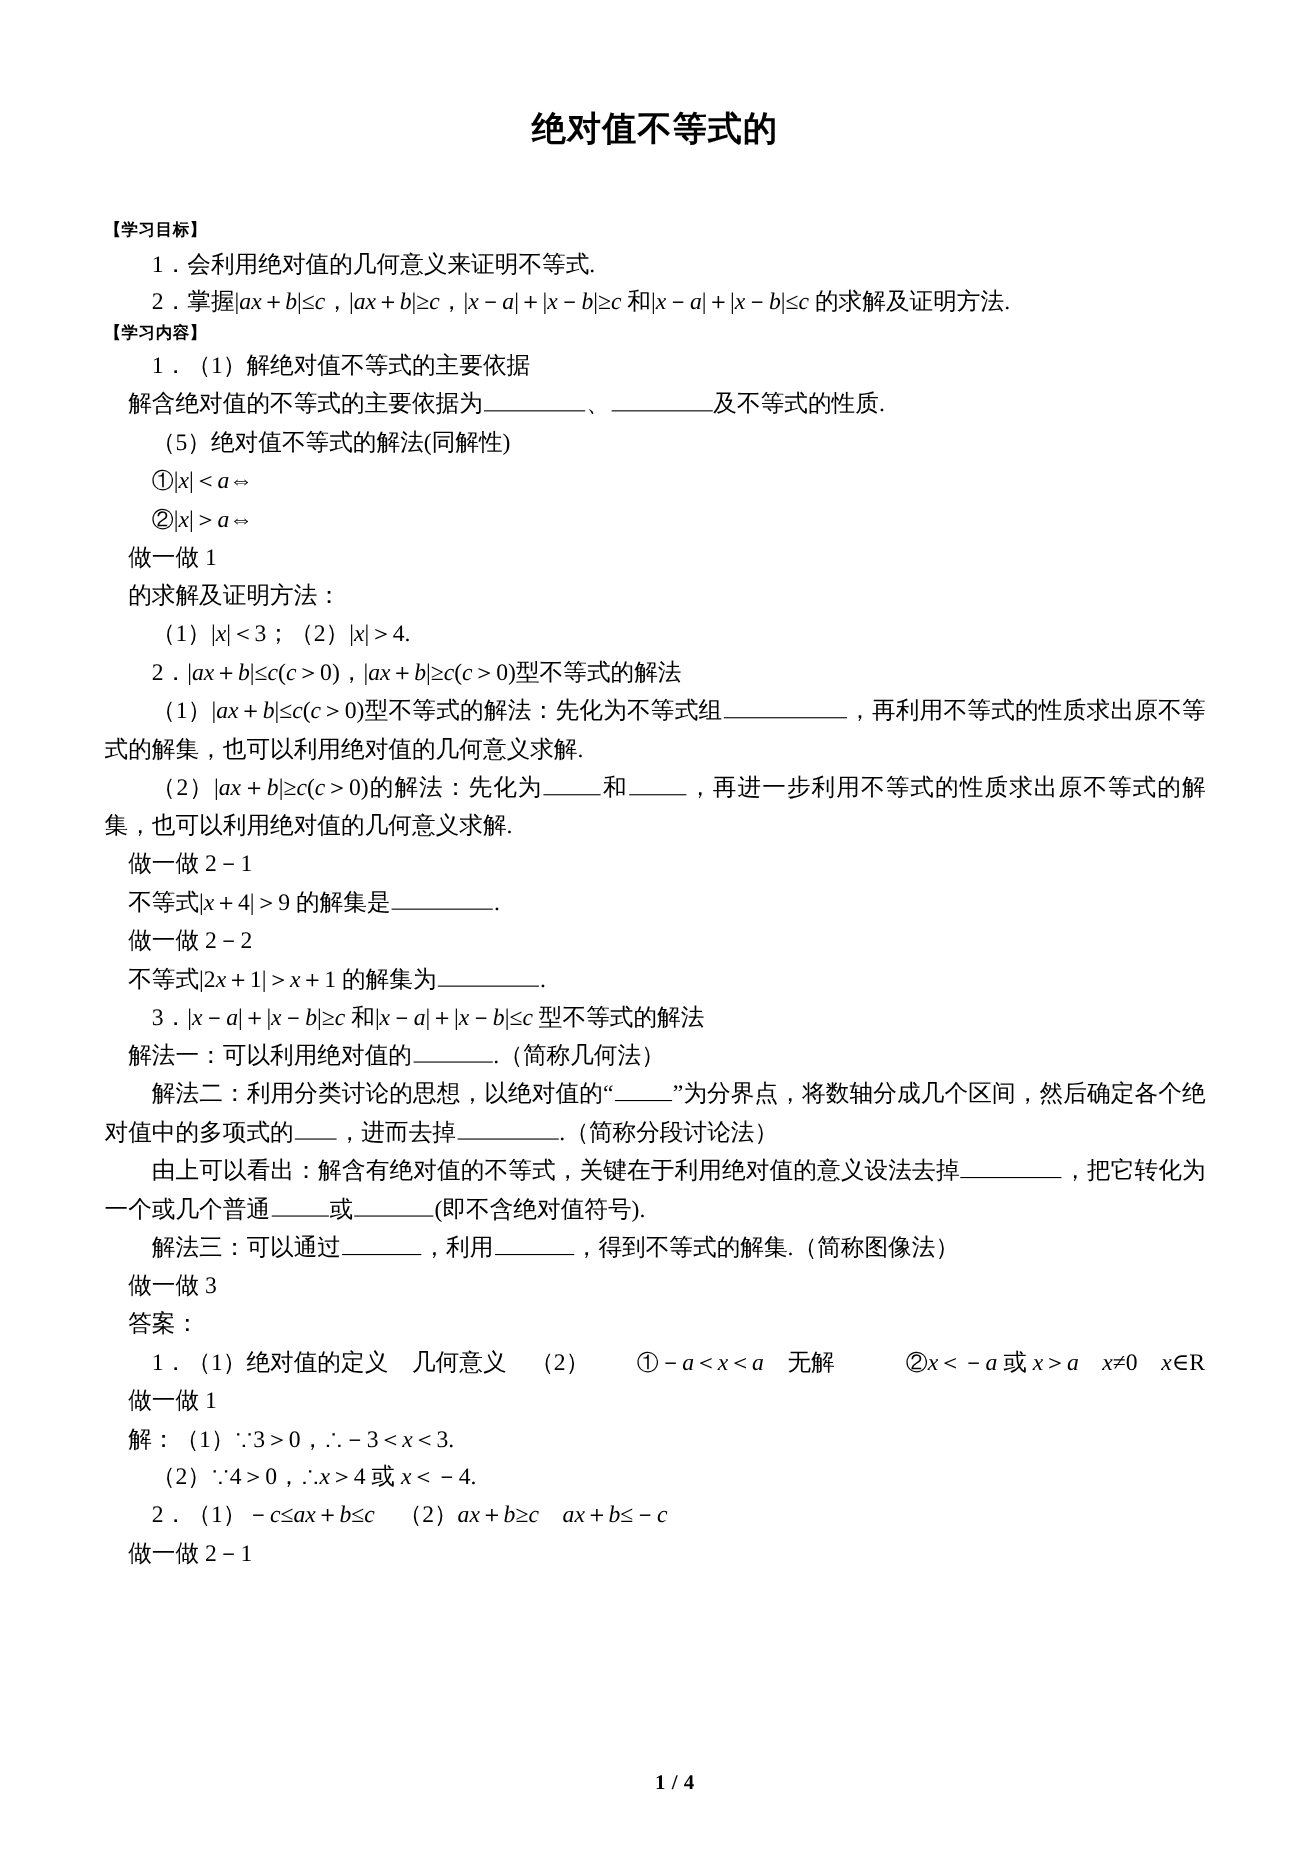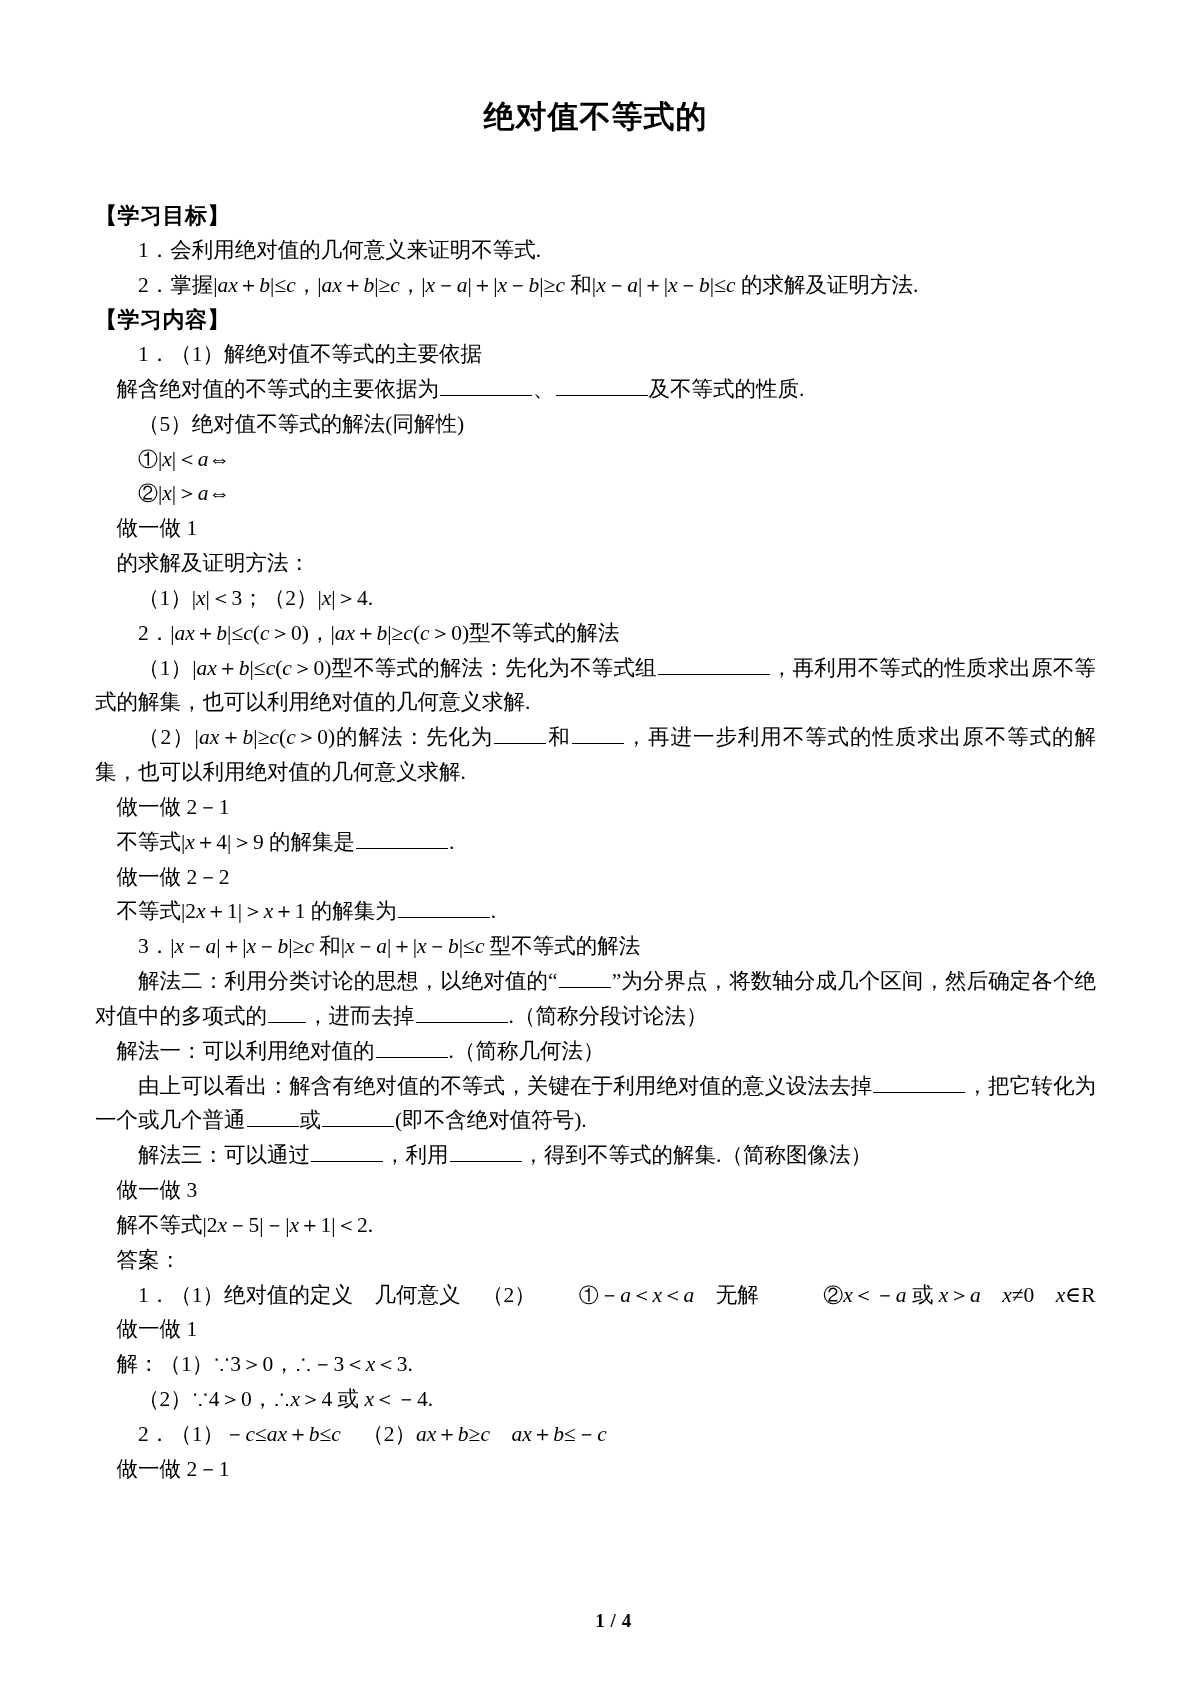--- a/index.html
+++ b/index.html
@@ -31,21 +31,21 @@
     padding-top: 97px;
     line-height: 1.3;
   }
   .body-block {
     margin-top: 62px;
     font-size: 21.5px;
     line-height: 1.62;
   }
   .section-head {
     font-weight: bold;
-    font-size: 22px;
+    font-size: 15px;
     letter-spacing: 0.5px;
     margin: 0;
     line-height: 1.55;
   }
   p.line {
     margin: 0;
     text-align: justify;
     text-justify: inter-ideograph;
     line-height: 1.62;
   }
@@ -132,31 +132,30 @@
     <p class="line indent1">做一做 2－1</p>
 
     <p class="line indent1">不等式|<span class="math">x</span>＋4|＞9 的解集是<span class="blank b-lg"></span>.</p>
 
     <p class="line indent1">做一做 2－2</p>
 
     <p class="line indent1">不等式|2<span class="math">x</span>＋1|＞<span class="math">x</span>＋1 的解集为<span class="blank b-lg"></span>.</p>
 
     <p class="line indent2">3．|<span class="math">x</span>－<span class="math">a</span>|＋|<span class="math">x</span>－<span class="math">b</span>|≥<span class="math">c</span> 和|<span class="math">x</span>－<span class="math">a</span>|＋|<span class="math">x</span>－<span class="math">b</span>|≤<span class="math">c</span> 型不等式的解法</p>
 
+    <p class="line indent1">解法一：可以利用绝对值的<span class="blank b-md"></span>.（简称几何法）</p>
+
     <p class="line indent2">解法二：利用分类讨论的思想，以绝对值的“<span class="blank b-sm"></span>”为分界点，将数轴分成几个区间，然后确定各个绝对值中的多项式的<span class="blank b-xs"></span>，进而去掉<span class="blank b-lg"></span>.（简称分段讨论法）</p>
-
-    <p class="line indent1">解法一：可以利用绝对值的<span class="blank b-md"></span>.（简称几何法）</p>
 
     <p class="line indent2">由上可以看出：解含有绝对值的不等式，关键在于利用绝对值的意义设法去掉<span class="blank b-lg"></span>，把它转化为一个或几个普通<span class="blank b-sm"></span>或<span class="blank b-md"></span>(即不含绝对值符号).</p>
 
     <p class="line indent2">解法三：可以通过<span class="blank b-md"></span>，利用<span class="blank b-md"></span>，得到不等式的解集.（简称图像法）</p>
 
     <p class="line indent1">做一做 3</p>
 
-    <p class="line indent1">解不等式|2<span class="math">x</span>－5|－|<span class="math">x</span>＋1|＜2.</p>
 
     <p class="line indent1">答案：</p>
 
     <p class="line indent2">1．（1）绝对值的定义　几何意义　（2）<span class="circnum">①</span>－<span class="math">a</span>＜<span class="math">x</span>＜<span class="math">a</span>　无解　<span class="circnum">②</span><span class="math">x</span>＜－<span class="math">a</span> 或 <span class="math">x</span>＞<span class="math">a</span>　<span class="math">x</span>≠0　<span class="math">x</span><span class="mathup">∈R</span></p>
 
     <p class="line indent1">做一做 1</p>
 
     <p class="line indent1">解：（1）∵3＞0，∴－3＜<span class="math">x</span>＜3.</p>
 
     <p class="line indent2">（2）∵4＞0，∴<span class="math">x</span>＞4 或 <span class="math">x</span>＜－4.</p>

